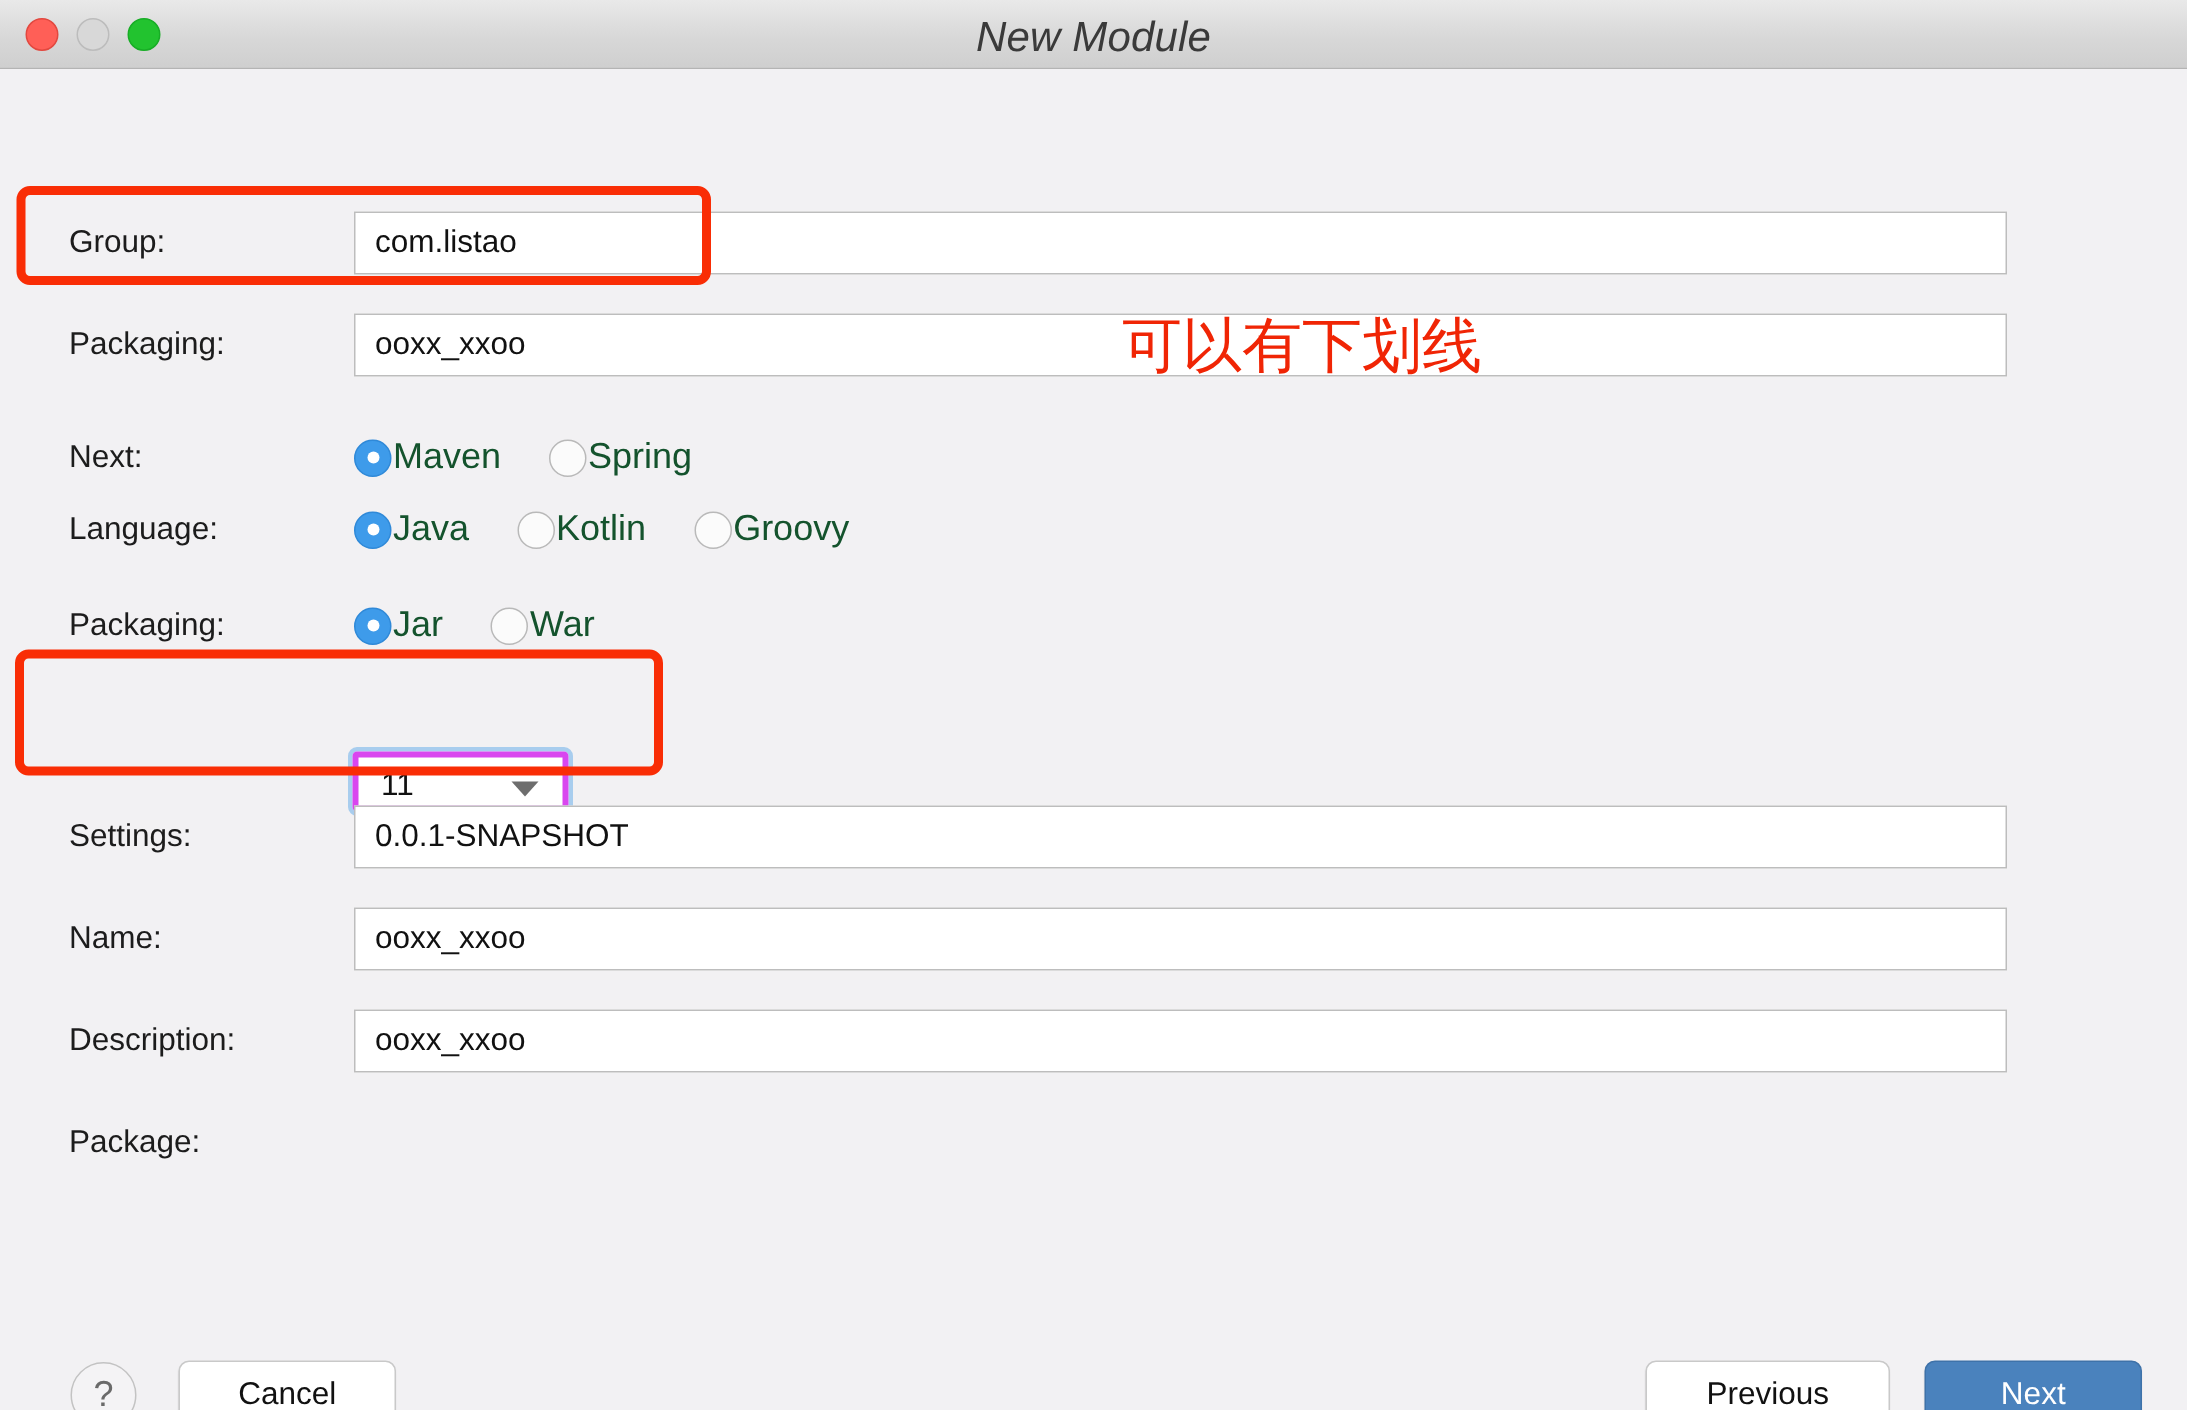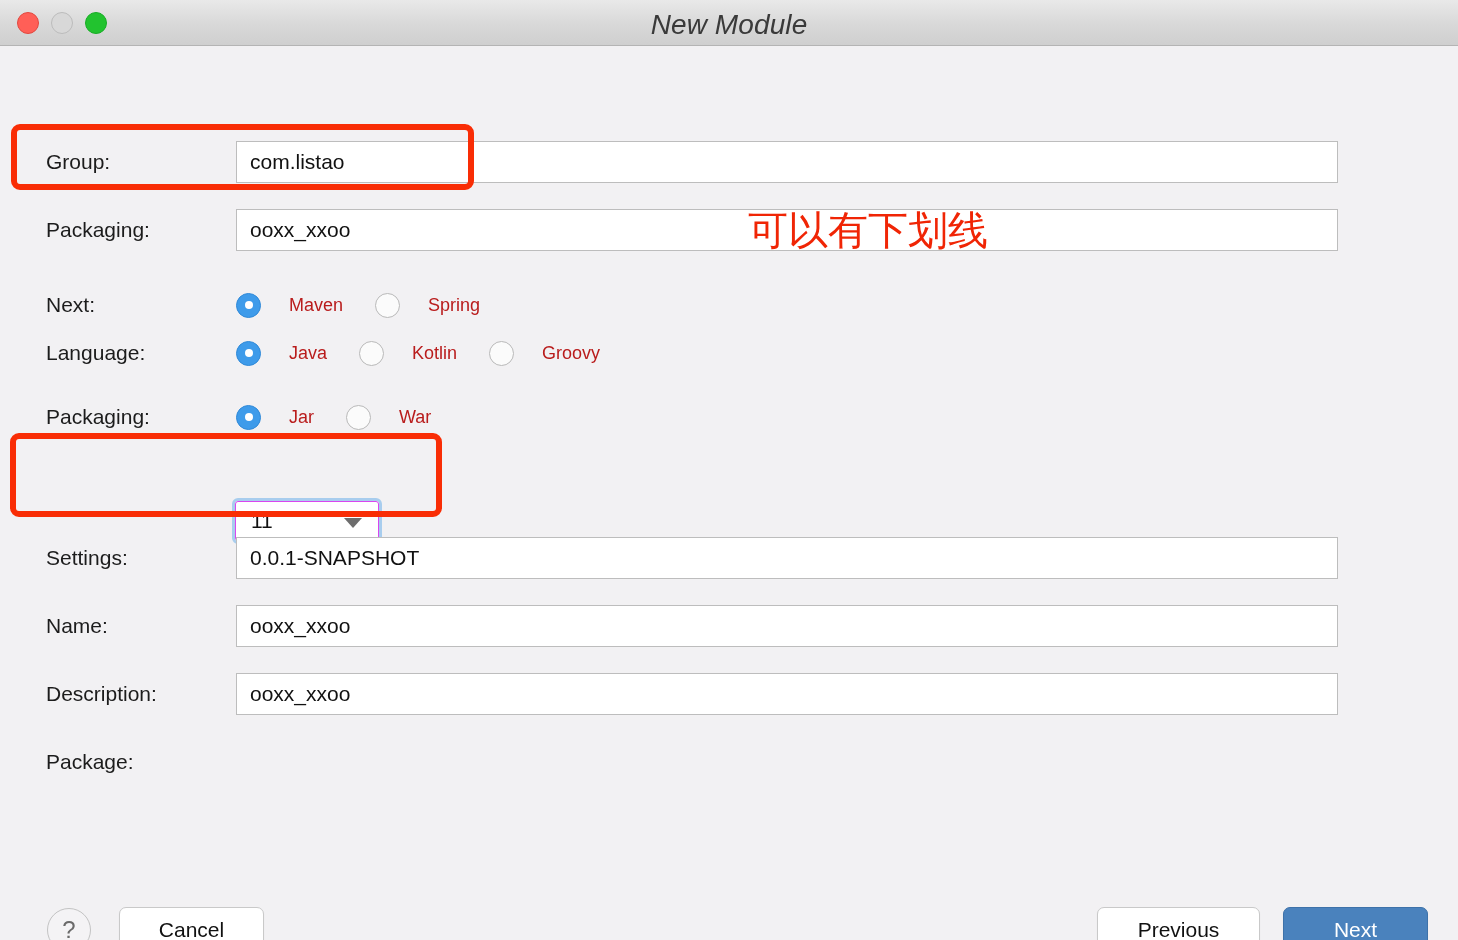--- a/index.html
+++ b/index.html
@@ -138,23 +138,23 @@
   .radio.on::after {
     content: "";
     position: absolute;
     left: 50%; top: 50%;
     width: 8px; height: 8px;
     margin: -4px 0 0 -4px;
     border-radius: 50%;
     background: #ffffff;
   }
   .radio-label {
-    font-size: 18px;
-    color: #b91c1c;
-    margin-left: 28px;
+    font-size: 24px;
+    color: #14532d;
+    margin-left: 1px;
     white-space: nowrap;
   }
 
   
   .combo-wrap {
     position: absolute;
     left: 232px;
     top: 452px;
     width: 150px;
     height: 46px;
@@ -162,21 +162,21 @@
     border-radius: 6px;
     box-sizing: border-box;
     background: #ffffff;
   }
   .combo {
     position: absolute;
     left: 0; top: 0;
     width: 144px;
     height: 40px;
     background: #ffffff;
-    border: 1px solid #d946ef;
+    border: 4px solid #d946ef;
     border-radius: 3px;
     box-sizing: border-box;
   }
   .combo-text {
     position: absolute;
     left: 15px;
     top: 7px;
     font-size: 21px;
     color: #111;
   }

